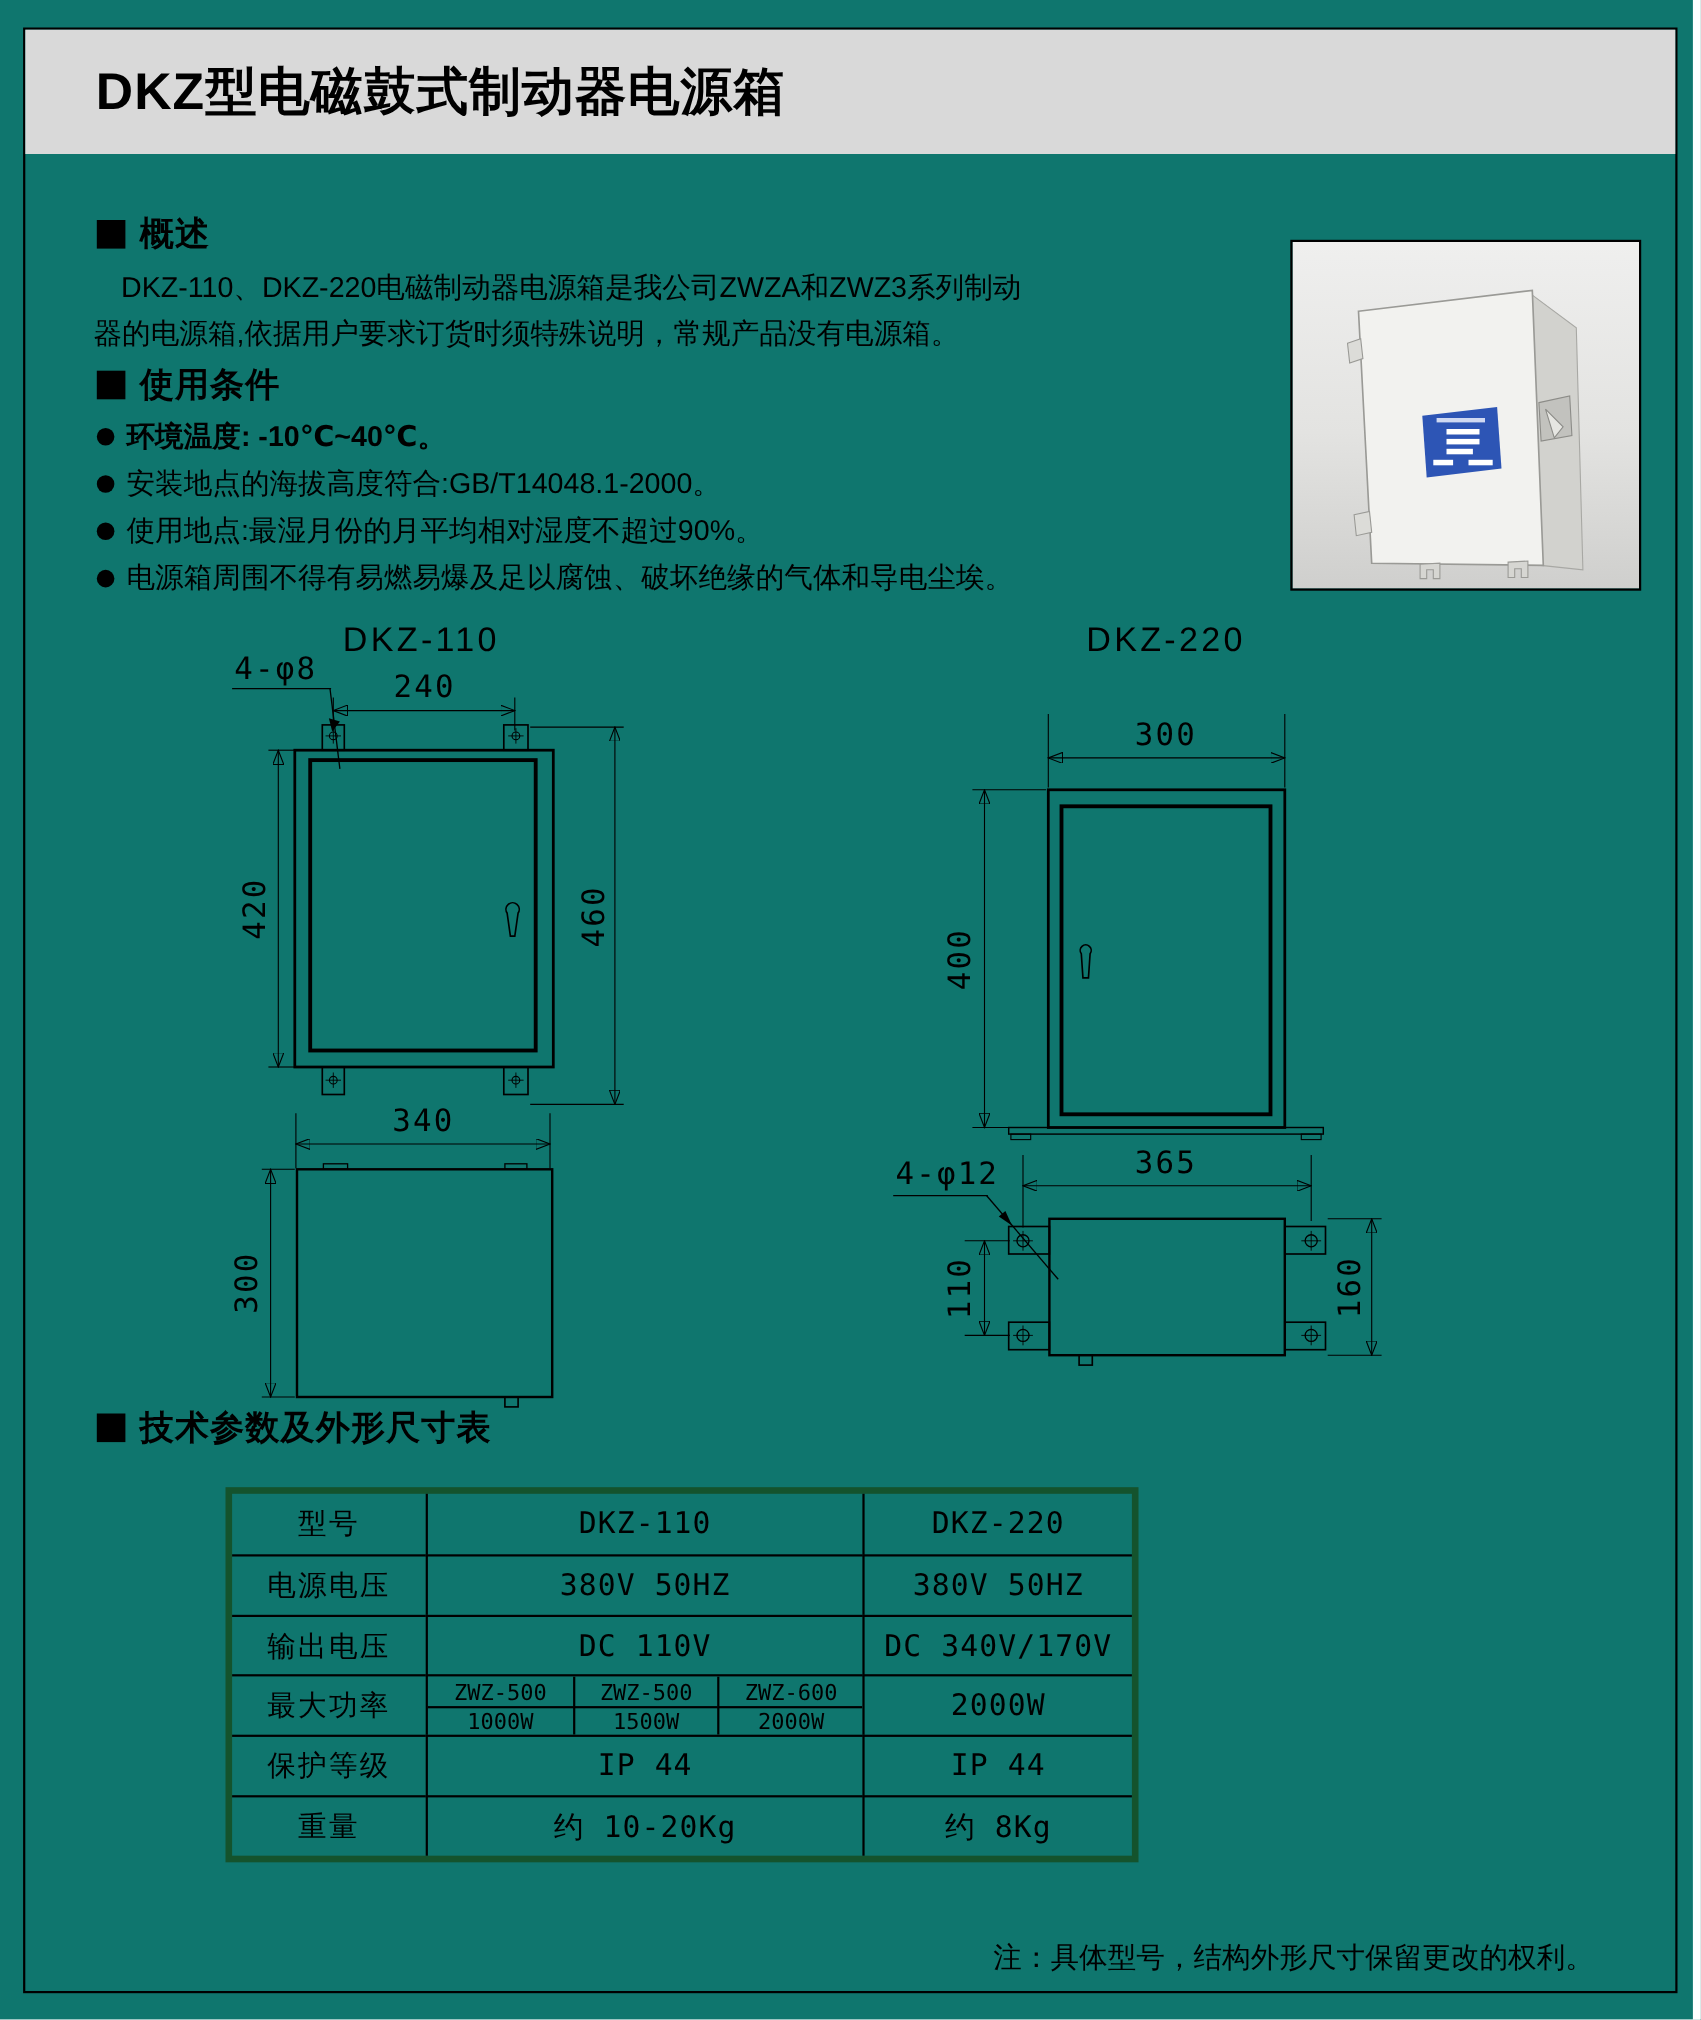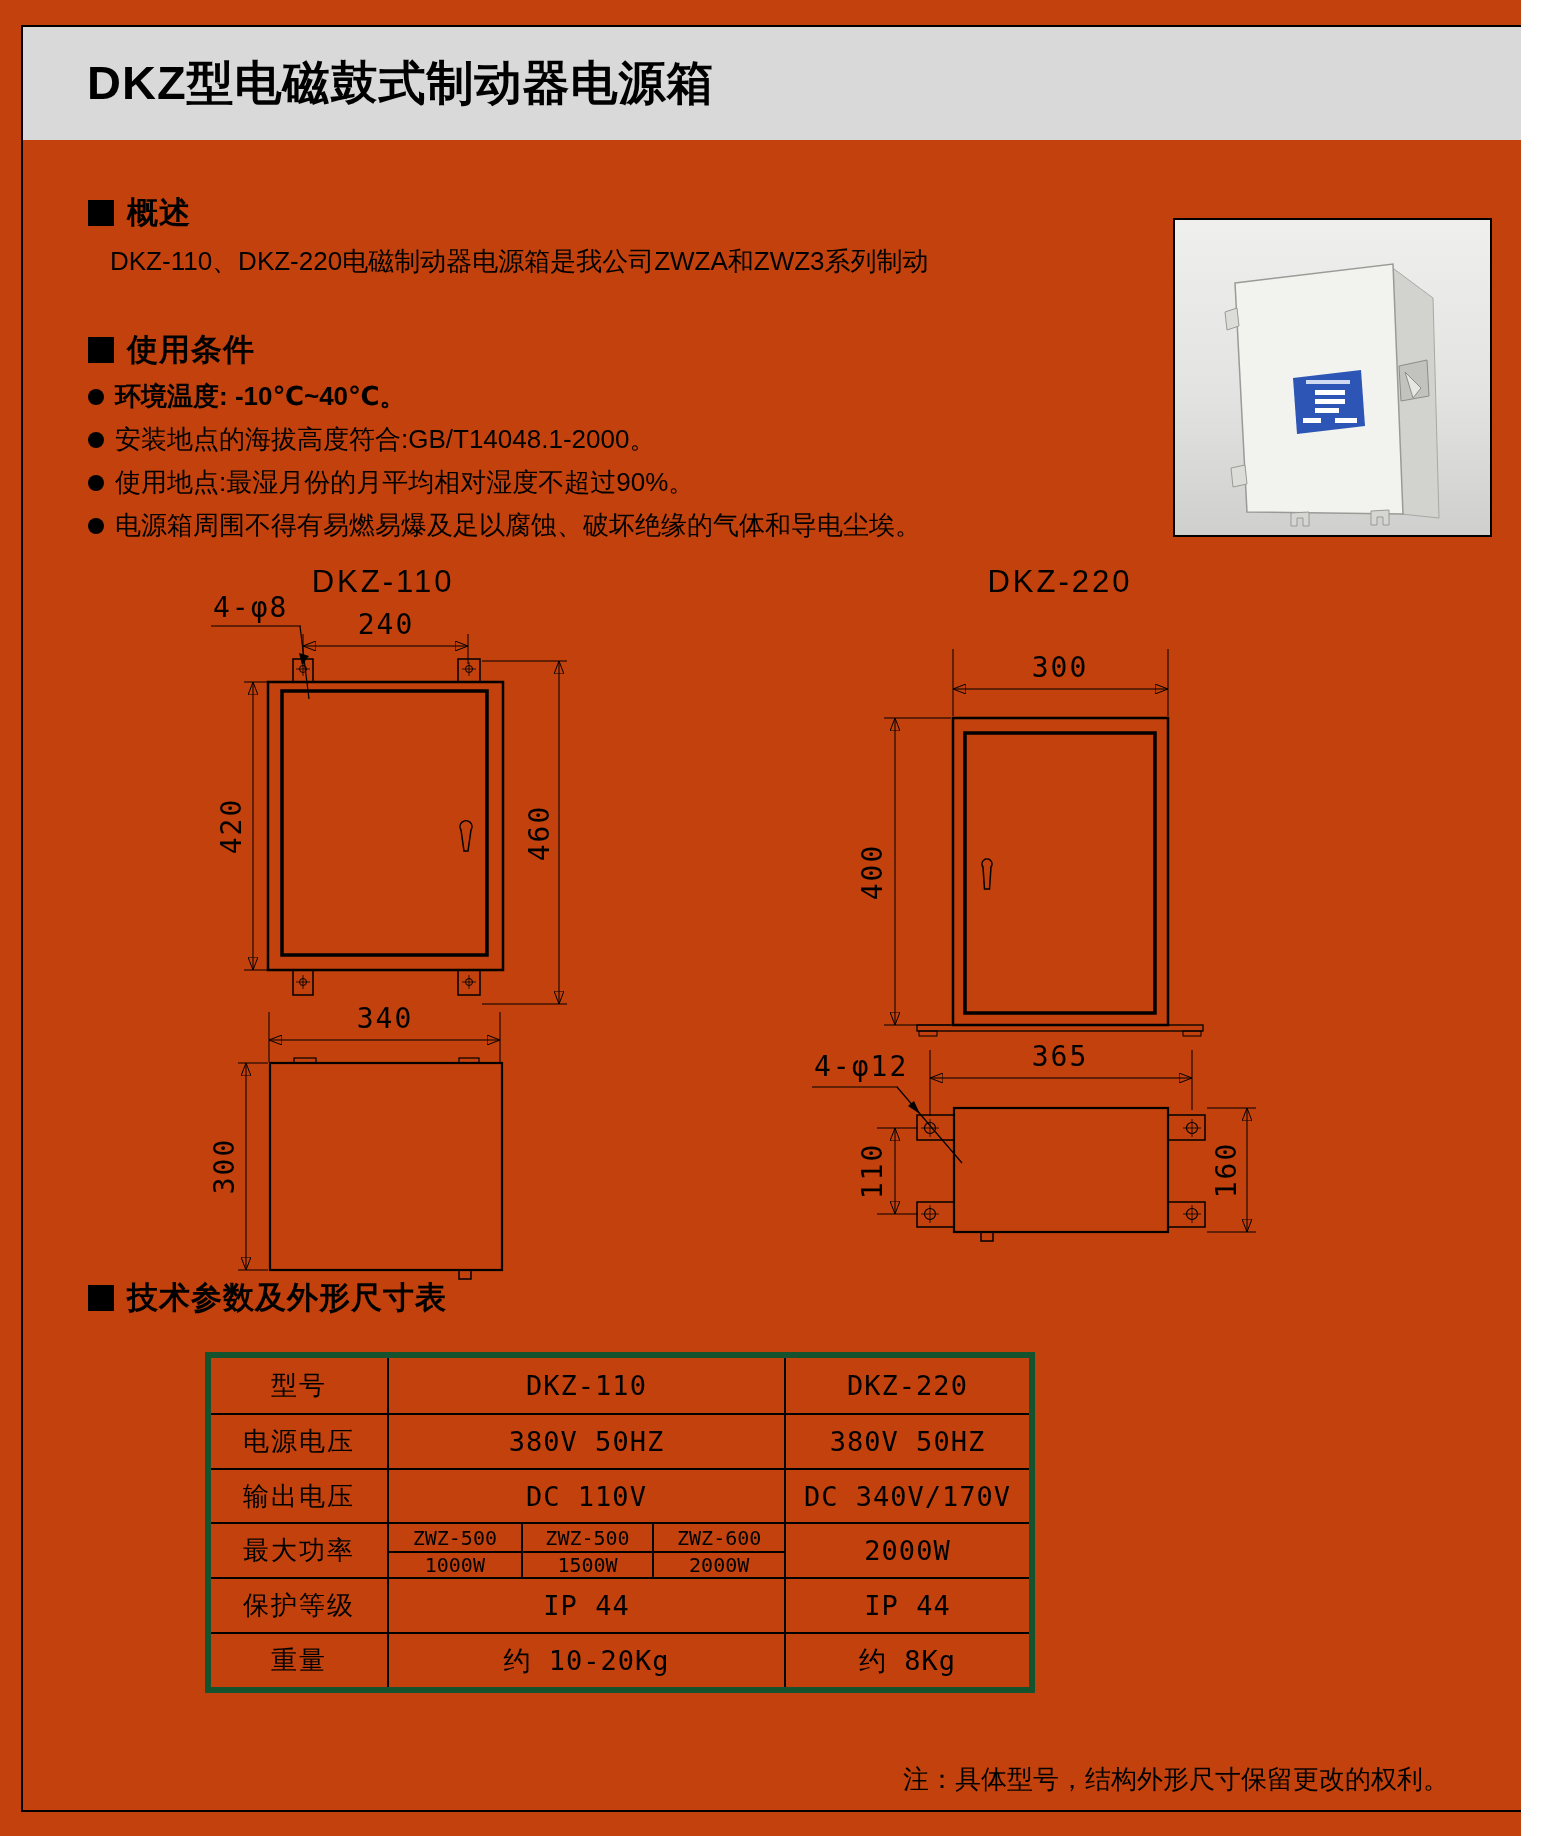--- a/index.html
+++ b/index.html
@@ -1,17 +1,17 @@
 <!DOCTYPE html>
 <html><head>
 <meta charset="utf-8">
 <style>
   html,body{margin:0;padding:0;background:#fff;}
-  .page{position:relative;width:1521px;height:1836px;background:#c2410c;overflow:hidden;
-        font-family:"Liberation Sans","DejaVu Sans",sans-serif;color:#000;}
+  .page{position:relative;width:1521px;height:1836px;background:#0f766e;overflow:hidden;
+        font-family:"Liberation Sans","DejaVu Sans",sans-serif;color:#000;padding-left:18px;}
   .frame{position:absolute;left:21px;top:25px;width:1500px;height:1783px;border:2px solid #000;}
   .titlebar{position:absolute;left:23px;top:27px;width:1500px;height:113px;background:#d9d9d9;
             display:flex;align-items:center;}
   .titlebar h1{margin:0 0 0 64px;font-size:47px;font-weight:bold;letter-spacing:1px;}
 
   .sec-head{position:absolute;display:flex;align-items:center;gap:13px;height:32px;}
   .sq{width:26px;height:26px;background:#000;flex:0 0 auto;}
   .sec-head .t{font-size:31px;font-weight:bold;letter-spacing:1px;white-space:nowrap;}
   #h-overview{left:88px;top:197px;}
   #h-conditions{left:88px;top:334px;}
@@ -61,20 +61,21 @@
 
   <div class="titlebar">
     <h1>DKZ型电磁鼓式制动器电源箱</h1>
   </div>
 
   <div class="sec-head" id="h-overview">
     <span class="sq"></span>
     <span class="t">概述</span>
   </div>
   <div class="para" id="ov1">DKZ-110、DKZ-220电磁制动器电源箱是我公司ZWZA和ZWZ3系列制动</div>
+  <div class="para" id="ov2">器的电源箱,依据用户要求订货时须特殊说明，常规产品没有电源箱。</div>
 
   <div class="sec-head" id="h-conditions">
     <span class="sq"></span>
     <span class="t">使用条件</span>
   </div>
   <div class="bullet" style="top:379px;font-weight:bold;">
     <span class="dot"></span>
     <span>环境温度: -10℃~40℃。</span>
   </div>
   <div class="bullet" style="top:422px;justify-content:center;">

